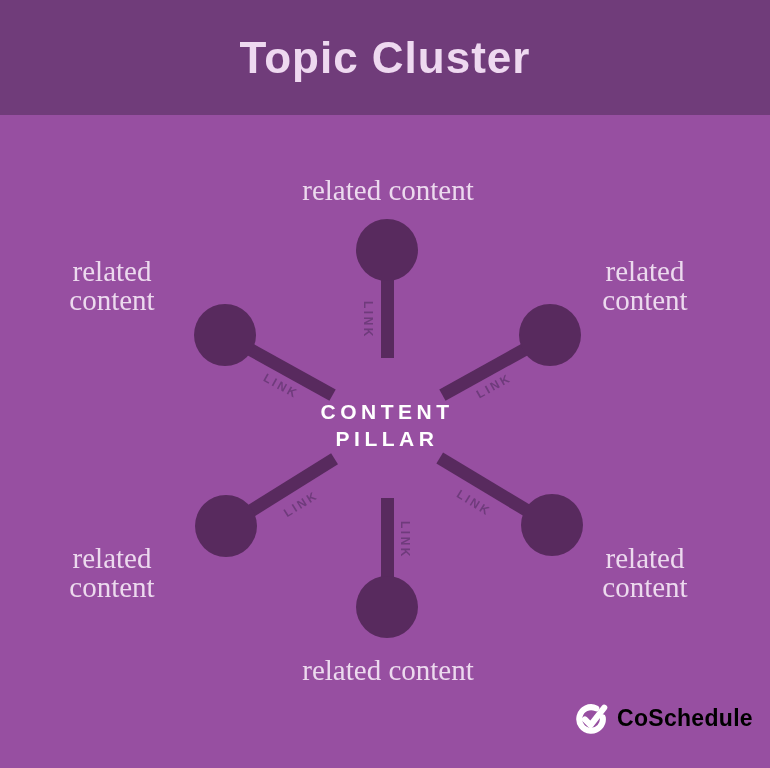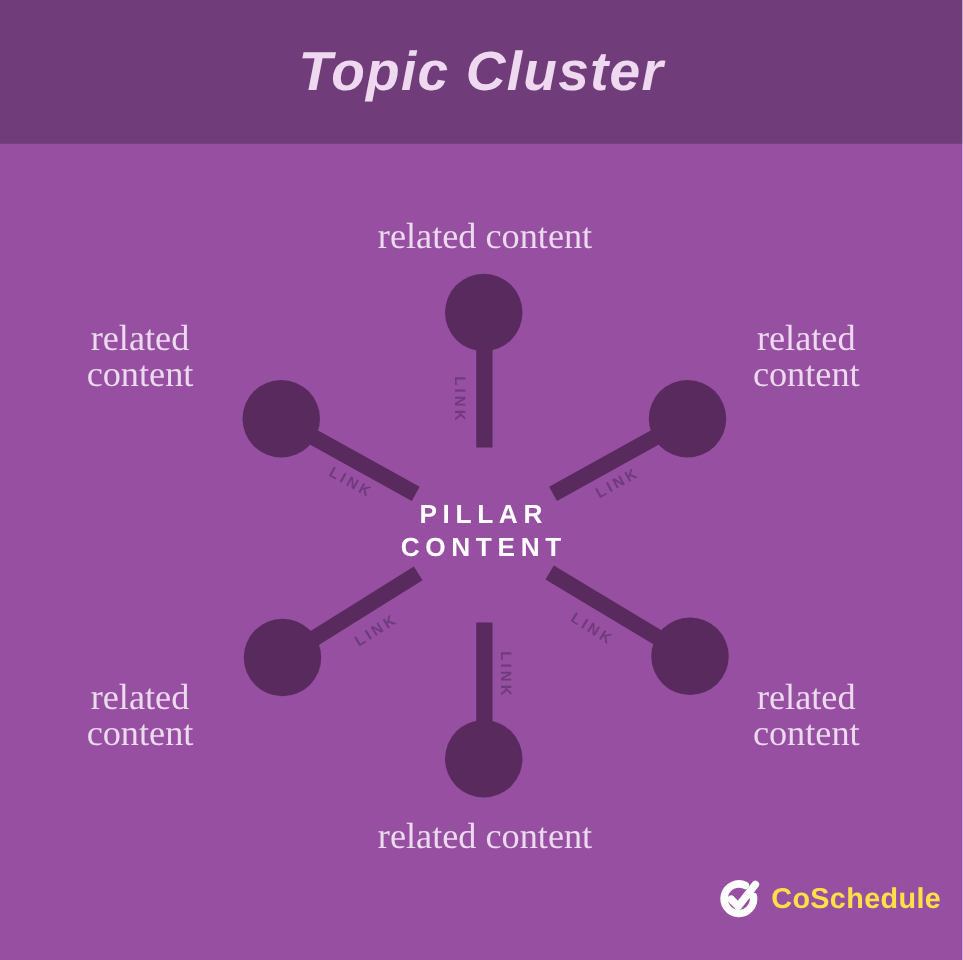--- a/index.html
+++ b/index.html
@@ -8,21 +8,21 @@
     background:#974fa1;
     font-family:"Liberation Sans",sans-serif;
   }
   
   .band{
     position:absolute;left:0;top:0;width:770px;height:115px;
     background:#703c7a;display:flex;align-items:center;justify-content:center;
   }
   .band h1{
     margin:0;font-size:44px;font-weight:700;letter-spacing:1px;
-    color:#eed9f0;font-family:"Liberation Sans",sans-serif;font-style:italic;
+    color:#eed9f0;font-family:"Liberation Sans",sans-serif;
   }
   
   .center-label{
     position:absolute;left:387px;top:425px;transform:translate(-50%,-50%);
     text-align:center;color:#ffffff;font-weight:700;font-size:21px;
     letter-spacing:4.5px;line-height:27px;white-space:nowrap;
   }
   .center-label span{display:block;}
   
   .circle{
@@ -64,21 +64,21 @@
   .nl-ul{left:112px;top:286px;width:118px;}
   .nl-ur{left:645px;top:286px;width:118px;}
   .nl-ll{left:112px;top:573px;width:118px;}
   .nl-lr{left:645px;top:573px;width:118px;}
   
   .logo{
     position:absolute;left:575px;top:701px;display:flex;align-items:center;gap:8px;
   }
   .logo svg{display:block;}
   .logo-text{
-    color:#fde047;font-size:23px;font-weight:700;letter-spacing:0.3px;
+    color:#000000;font-size:23px;font-weight:700;letter-spacing:0.3px;
     font-family:"Liberation Sans",sans-serif;
   }
 </style>
 </head>
 <body>
 
 <div class="canvas">
 
   <header class="band">
     <h1>Topic Cluster</h1>
@@ -106,22 +106,22 @@
   <div class="link l-bottom">LINK</div>
 
   <div class="node-label nl-top">related content</div>
   <div class="node-label nl-ul">related content</div>
   <div class="node-label nl-ur">related content</div>
   <div class="node-label nl-ll">related content</div>
   <div class="node-label nl-lr">related content</div>
   <div class="node-label nl-bottom">related content</div>
 
   <div class="center-label">
+    <span>CONTENT</span>
     <span>PILLAR</span>
-    <span>CONTENT</span>
   </div>
 
   <div class="logo">
     <span>
       <svg width="34" height="34" viewBox="0 0 36 36" fill="none">
         <path d="M 29.4 17.3 A 12.5 12.5 0 1 1 22.5 7.8" stroke="#ffffff" stroke-width="6.4" stroke-linecap="round" fill="none"></path>
         <path d="M 10.5 19.5 L 16.5 25.5 L 31 7" stroke="#ffffff" stroke-width="6.4" stroke-linecap="round" stroke-linejoin="round" fill="none"></path>
       </svg>
     </span>
     <span class="logo-text">CoSchedule</span>

